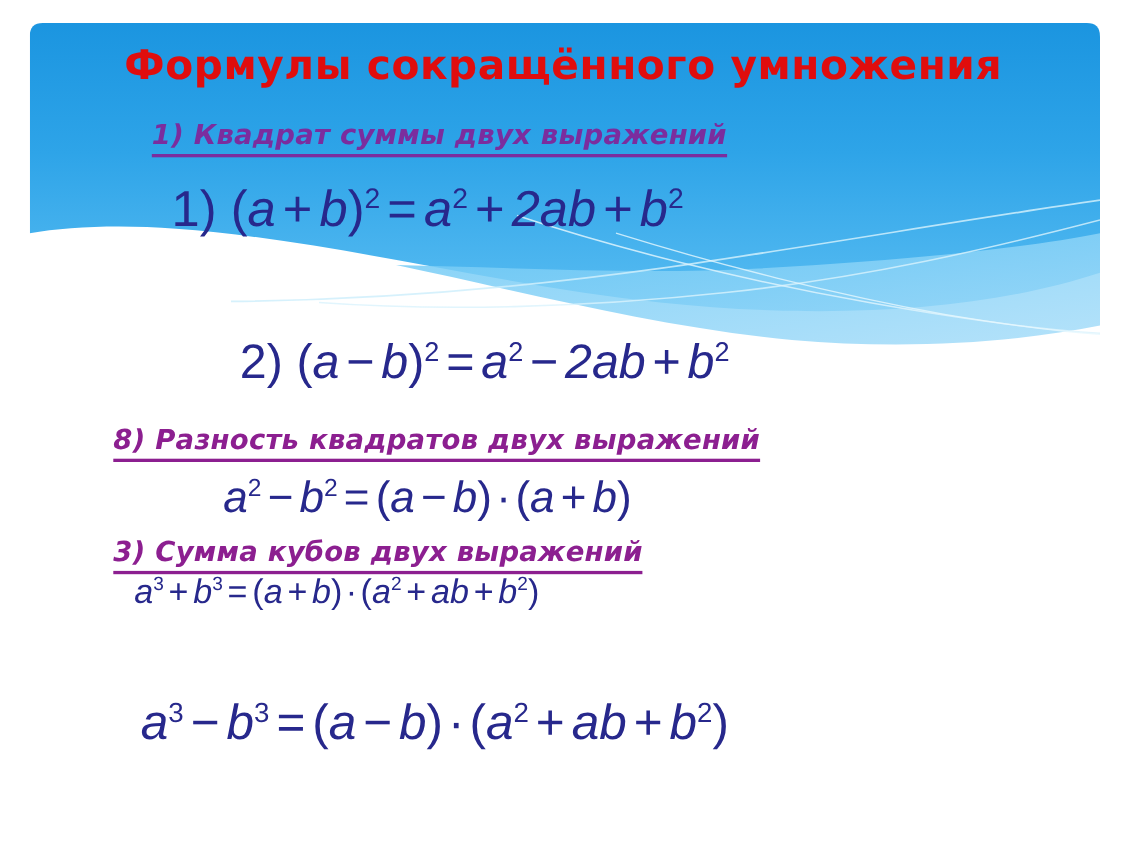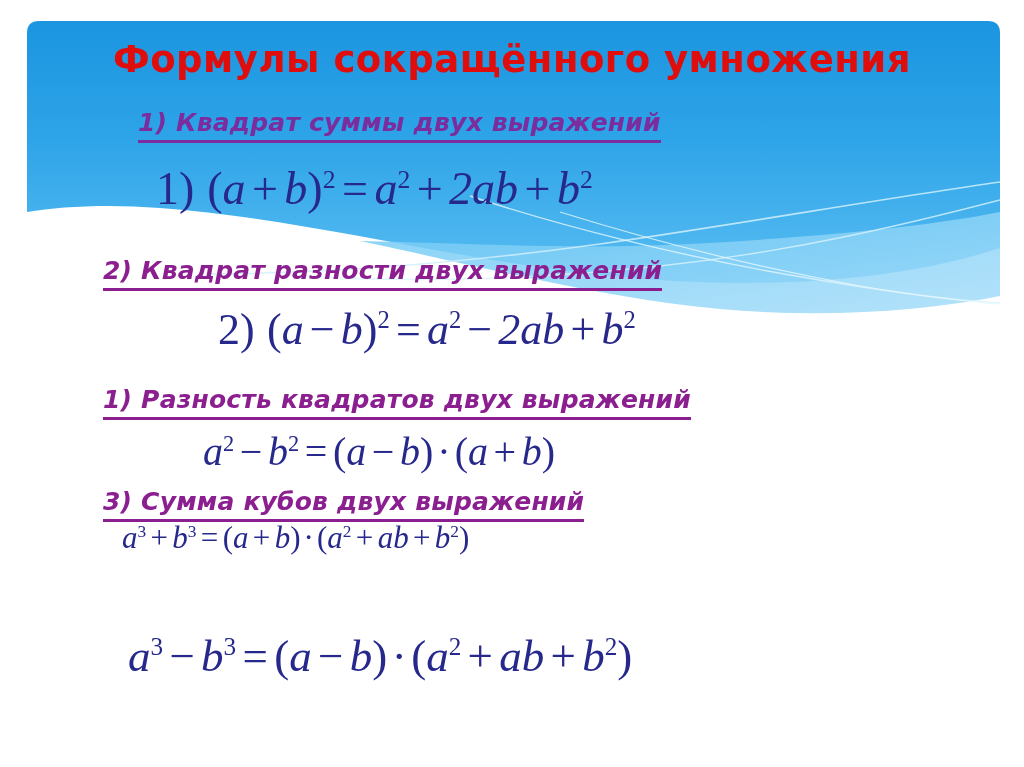--- a/index.html
+++ b/index.html
@@ -73,21 +73,21 @@
   }
 
   .h1 { left: 138px; top: 108px; color: #7b2d9e; }
   .h2 { left: 103px; top: 256px; color: #8c1f90; }
   .h3 { left: 103px; top: 385px; color: #8c1f90; }
   .h4 { left: 103px; top: 487px; color: #8c1f90; }
   .h5 { left: 103px; top: 584px; color: #8c1f90; }
 
   .formula {
     position: absolute;
-    font-family: Liberation Serif, serif;
+    font-family: Liberation Sans, sans-serif;
     color: #27288c;
     white-space: nowrap;
     line-height: 1;
   }
   .formula .v {      
     font-style: italic;
   }
   .formula .n {      
     font-style: normal;
   }
@@ -154,30 +154,27 @@
     <div class="title">Формулы сокращённого умножения</div>
 
     <div class="heading h1">
       <span class="txt">1) Квадрат суммы двух выражений</span>
     </div>
 
     <div class="formula f1">
       <span class="n">1)</span><span class="op"></span><span class="n">(</span><span class="v">a</span><span class="op n">+</span><span class="v">b</span><span class="n">)</span><sup>2</sup><span class="op n">=</span><span class="v">a</span><sup>2</sup><span class="op n">+</span><span class="v">2ab</span><span class="op n">+</span><span class="v">b</span><sup>2</sup>
     </div>
 
-    <div class="heading h2">
-      <span class="txt">2) Квадрат разности двух выражений</span>
-    </div>
 
     <div class="formula f2">
       <span class="n">2)</span><span class="op"></span><span class="n">(</span><span class="v">a</span><span class="op n">−</span><span class="v">b</span><span class="n">)</span><sup>2</sup><span class="op n">=</span><span class="v">a</span><sup>2</sup><span class="op n">−</span><span class="v">2ab</span><span class="op n">+</span><span class="v">b</span><sup>2</sup>
     </div>
 
     <div class="heading h3">
-      <span class="txt">1) Разность квадратов двух выражений</span>
+      <span class="txt">8) Разность квадратов двух выражений</span>
     </div>
 
     <div class="formula f3">
       <span class="v">a</span><sup>2</sup><span class="op n">−</span><span class="v">b</span><sup>2</sup><span class="op n">=</span><span class="n">(</span><span class="v">a</span><span class="op n">−</span><span class="v">b</span><span class="n">)</span><span class="dot n">·</span><span class="n">(</span><span class="v">a</span><span class="op n">+</span><span class="v">b</span><span class="n">)</span>
     </div>
 
     <div class="heading h4">
       <span class="txt">3) Сумма кубов двух выражений</span>
     </div>
 

